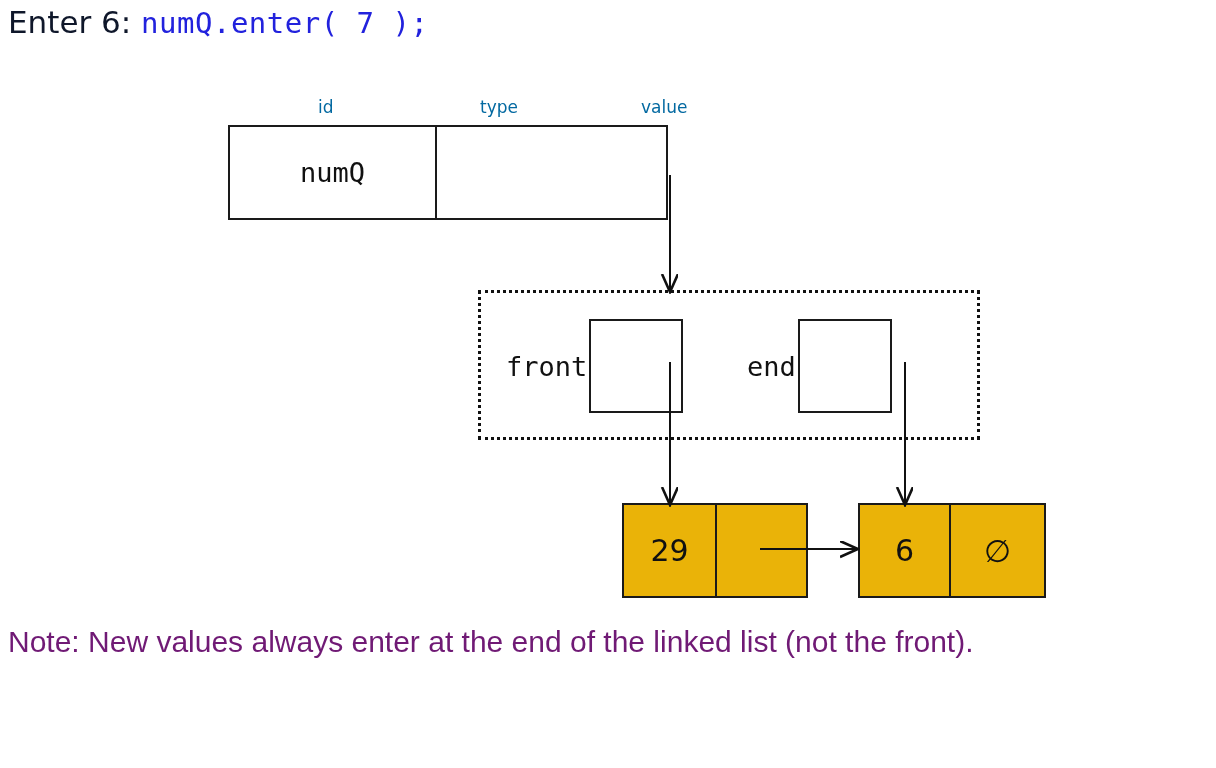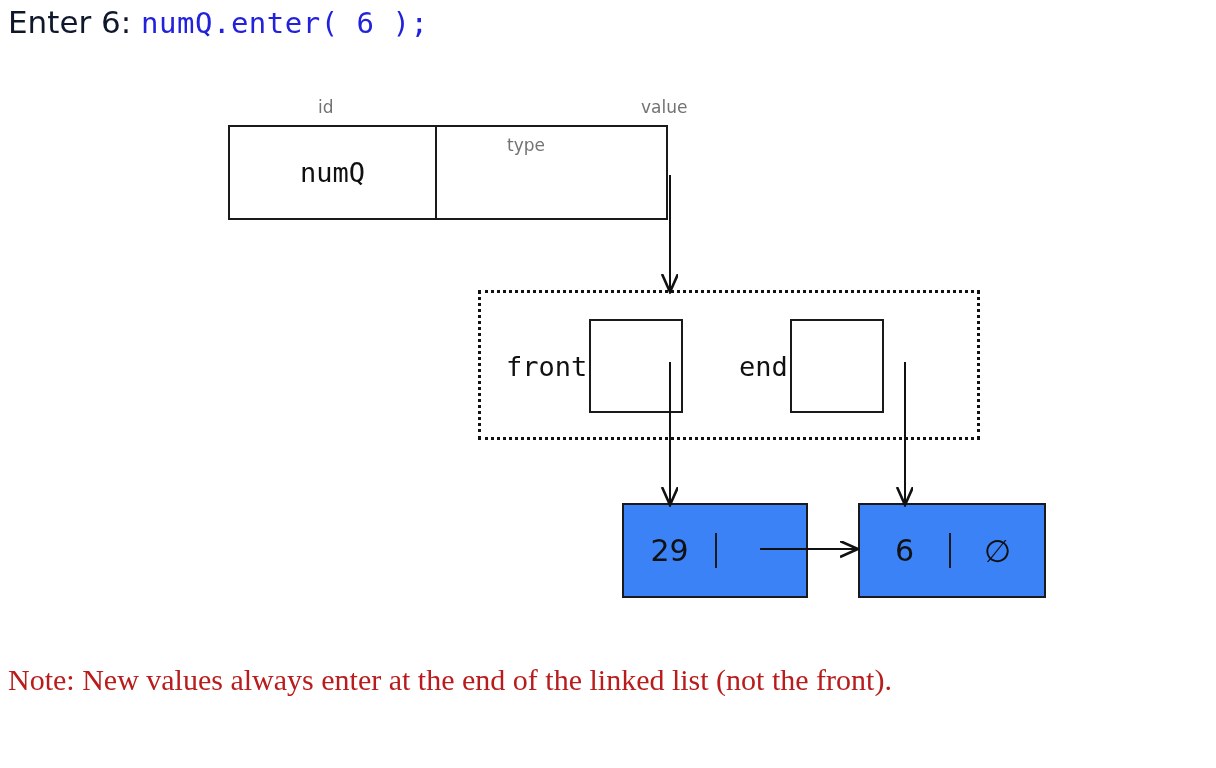--- a/index.html
+++ b/index.html
@@ -58,47 +58,47 @@
     position: relative;
   }
   .obj-cell.cell-id     { width: 207px; border-right: 2px solid #1a1a1a; }
   .obj-cell.cell-type   { width: 187px; border-right: 2px solid #1a1a1a; }
   .obj-cell.cell-value  { width: 94px; }
 
   .col-label {
     position: absolute;
     font-family: "DejaVu Sans", sans-serif;
     font-size: 17px;
-    color: #737373;
+    color: #0369a1;
     white-space: nowrap;
     top: 97px;
   }
   #label-id    { left: 318px; }
-  #label-type  { left: 507px; margin-top: 38px; }
+  #label-type  { left: 480px; }
   #label-value { left: 641px; }
 
   
   #queue-box {
     position: absolute;
     left: 478px;
     top: 290px;
     width: 502px;
     height: 150px;
     border: 3px dotted #111111;
     box-sizing: border-box;
   }
 
   .field-group {
     position: absolute;
     display: flex;
     align-items: center;
     top: 26px;
   }
   #field-front { left: 25px; }
-  #field-end   { left: 258px; }
+  #field-end   { left: 266px; }
 
   .field-label {
     font-family: "DejaVu Sans Mono", monospace;
     font-size: 27px;
     color: #111111;
     padding-right: 2px;
   }
   .field-slot {
     width: 94px;
     height: 94px;
@@ -108,22 +108,21 @@
   }
 
   
   .ll-node {
     position: absolute;
     top: 503px;
     height: 95px;
     border: 2px solid #1a1a1a;
     box-sizing: border-box;
     display: flex;
-    background: #3b82f6;
-    align-items: center;
+    background: #eab308;
   }
   #node-1 { left: 622px; width: 186px; }
   #node-2 { left: 858px; width: 188px; }
 
   .node-data, .node-next {
     box-sizing: border-box;
     display: flex;
     align-items: center;
     justify-content: center;
     font-family: "DejaVu Sans", sans-serif;
@@ -142,36 +141,36 @@
     top: 0;
     width: 1216px;
     height: 768px;
     pointer-events: none;
   }
 
   
   #note {
     position: absolute;
     left: 8px;
-    top: 659px;
+    top: 621px;
     width: 1200px;
-    font-family: Liberation Serif, serif;
+    font-family: Liberation Sans, sans-serif;
     font-size: 30px;
     line-height: 41px;
-    color: #b91c1c;
+    color: #701a75;
   }
 </style>
 </head>
 <body>
 
 <div id="page">
 
   <div id="title-line">
     <span class="title-prefix">Enter 6:</span>
-    <span class="title-code">numQ.enter( 6 );</span>
+    <span class="title-code">numQ.enter( 7 );</span>
   </div>
 
   <div class="col-label" id="label-id">id</div>
   <div class="col-label" id="label-type">type</div>
   <div class="col-label" id="label-value">value</div>
 
   <div id="object-table">
     <div class="obj-cell cell-id">numQ</div>
     <div class="obj-cell cell-value"></div>
   </div>

